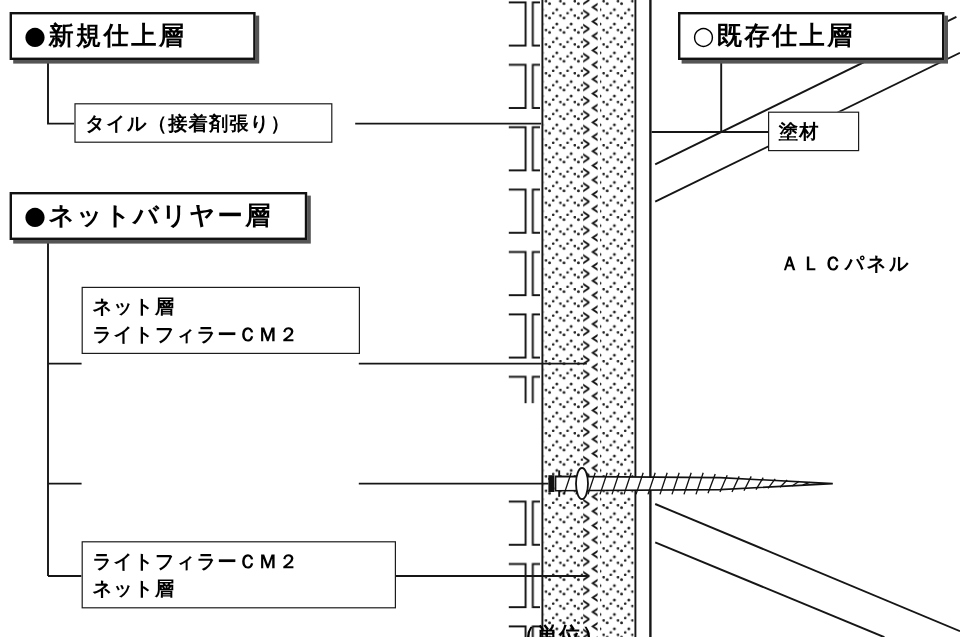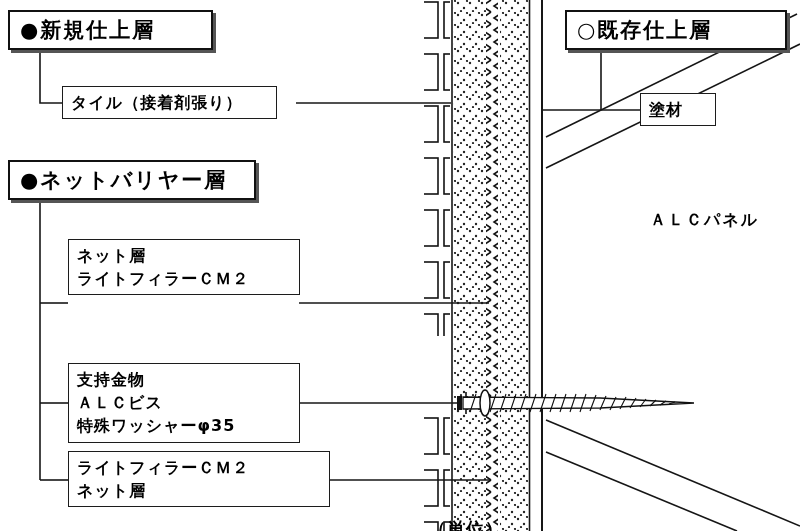--- a/index.html
+++ b/index.html
@@ -137,25 +137,20 @@
   <div class="hdr" id="hdr-exist">○既存仕上層</div>
   <div class="hdr" id="hdr-net">●ネットバリヤー層</div>
 
   <div class="note" id="note-tile">タイル（接着剤張り）</div>
 
   <div class="note" id="note-netbox">
     <div>ネット層</div>
     <div>ライトフィラーＣＭ２</div>
   </div>
 
-  <div class="note" id="note-support">
-    <div>支持金物</div>
-    <div>ＡＬＣビス</div>
-    <div>特殊ワッシャーφ35</div>
-  </div>
 
   <div class="note" id="note-filler">
     <div>ライトフィラーＣＭ２</div>
     <div>ネット層</div>
   </div>
 
   <div class="note" id="note-coat">塗材</div>
 
   <div class="plain-label" id="label-alc">ＡＬＣパネル</div>
   <div id="note-bottom">（単位）</div>

